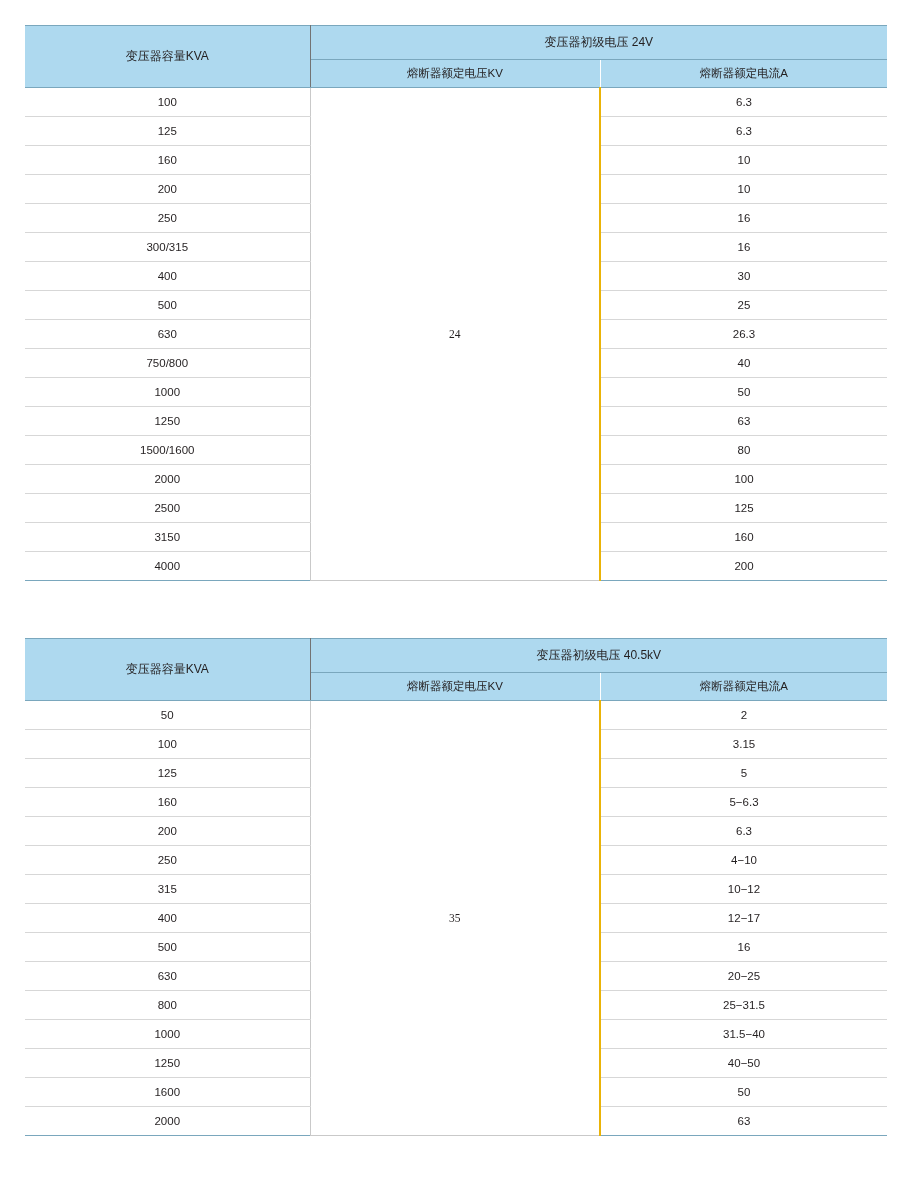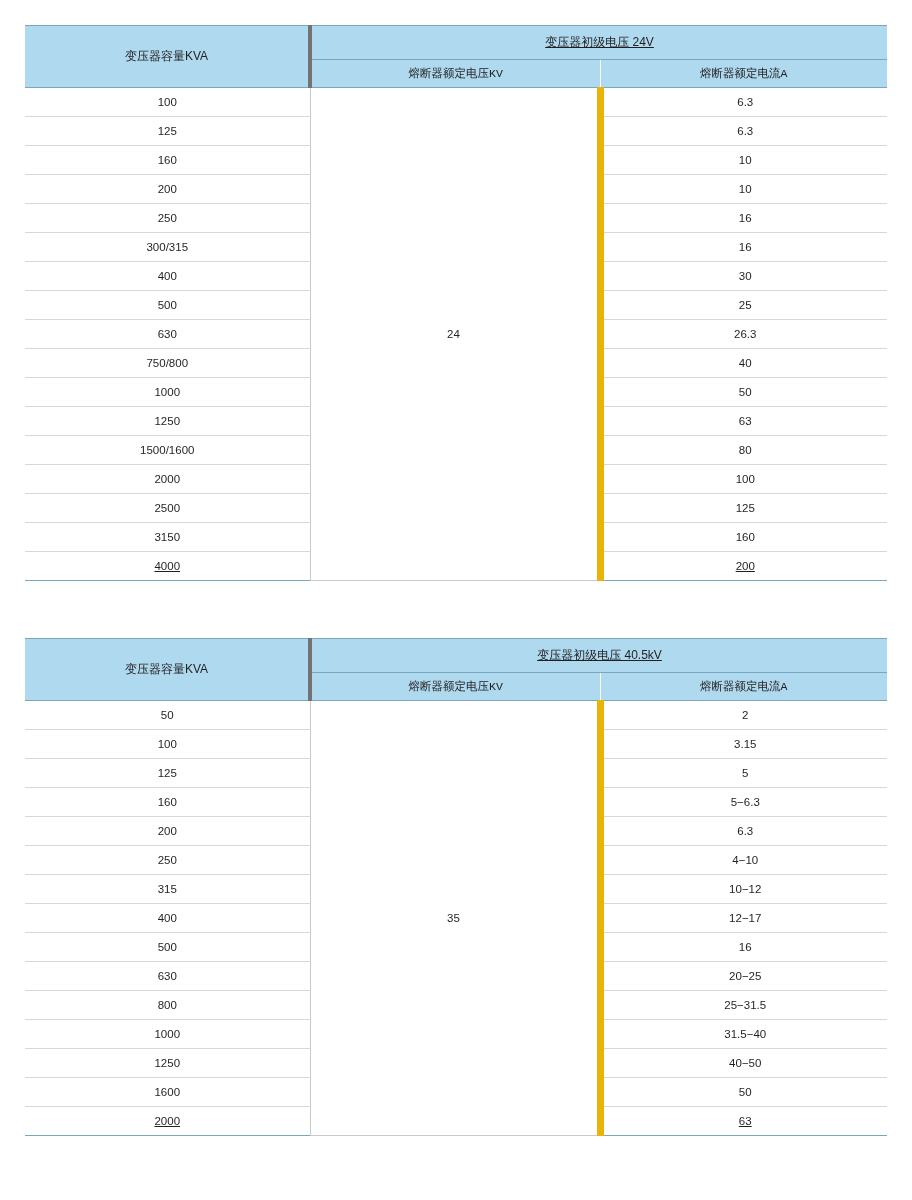--- a/index.html
+++ b/index.html
@@ -50,55 +50,53 @@
     height: 33px;
     font-size: 12px;
     border-top: 1px solid #7aa7bd;
     border-bottom: 1px solid #7aa7bd;
   }
   .hdr-sub {
     background: #aed9ef;
     height: 27px;
     font-size: 11.5px;
     border-bottom: 1px solid #7aa7bd;
-    font-family: Liberation Mono, monospace;
   }
   .hdr-left {
     background: #aed9ef;
     font-size: 12px;
     border-top: 1px solid #7aa7bd;
     border-bottom: 1px solid #7aa7bd;
-    border-right: 4px solid #737373;
+    border-right: 1px solid #737373;
   }
   .hdr-top-right {
     border-left: 0;
-    text-decoration: underline;
   }
   .hdr-sub-v {
     border-right: 1px solid #ffffff;
   }
   .hdr-sub-i {
   }
 
   table.spec tbody td {
     height: 28px;
     font-size: 11.5px;
     border-bottom: 1px solid #d7d7d7;
   }
   table.spec tbody tr:last-child td {
     border-bottom: 1px solid #7aa7bd;
-    text-decoration: underline;
   }
   td.cap {
     border-right: 1px solid #c9c9c9;
   }
   td.volt {
-    border-right: 7px solid #eab308;
+    border-right: 2px solid #eab308;
     border-bottom: 1px solid #c9c9c9 !important;
     vertical-align: middle;
+    font-family: Liberation Serif, serif;
   }
   td.cur {
   }
 </style>
 </head>
 <body>
 
 <div class="page">
 
   <div class="table-block first">

